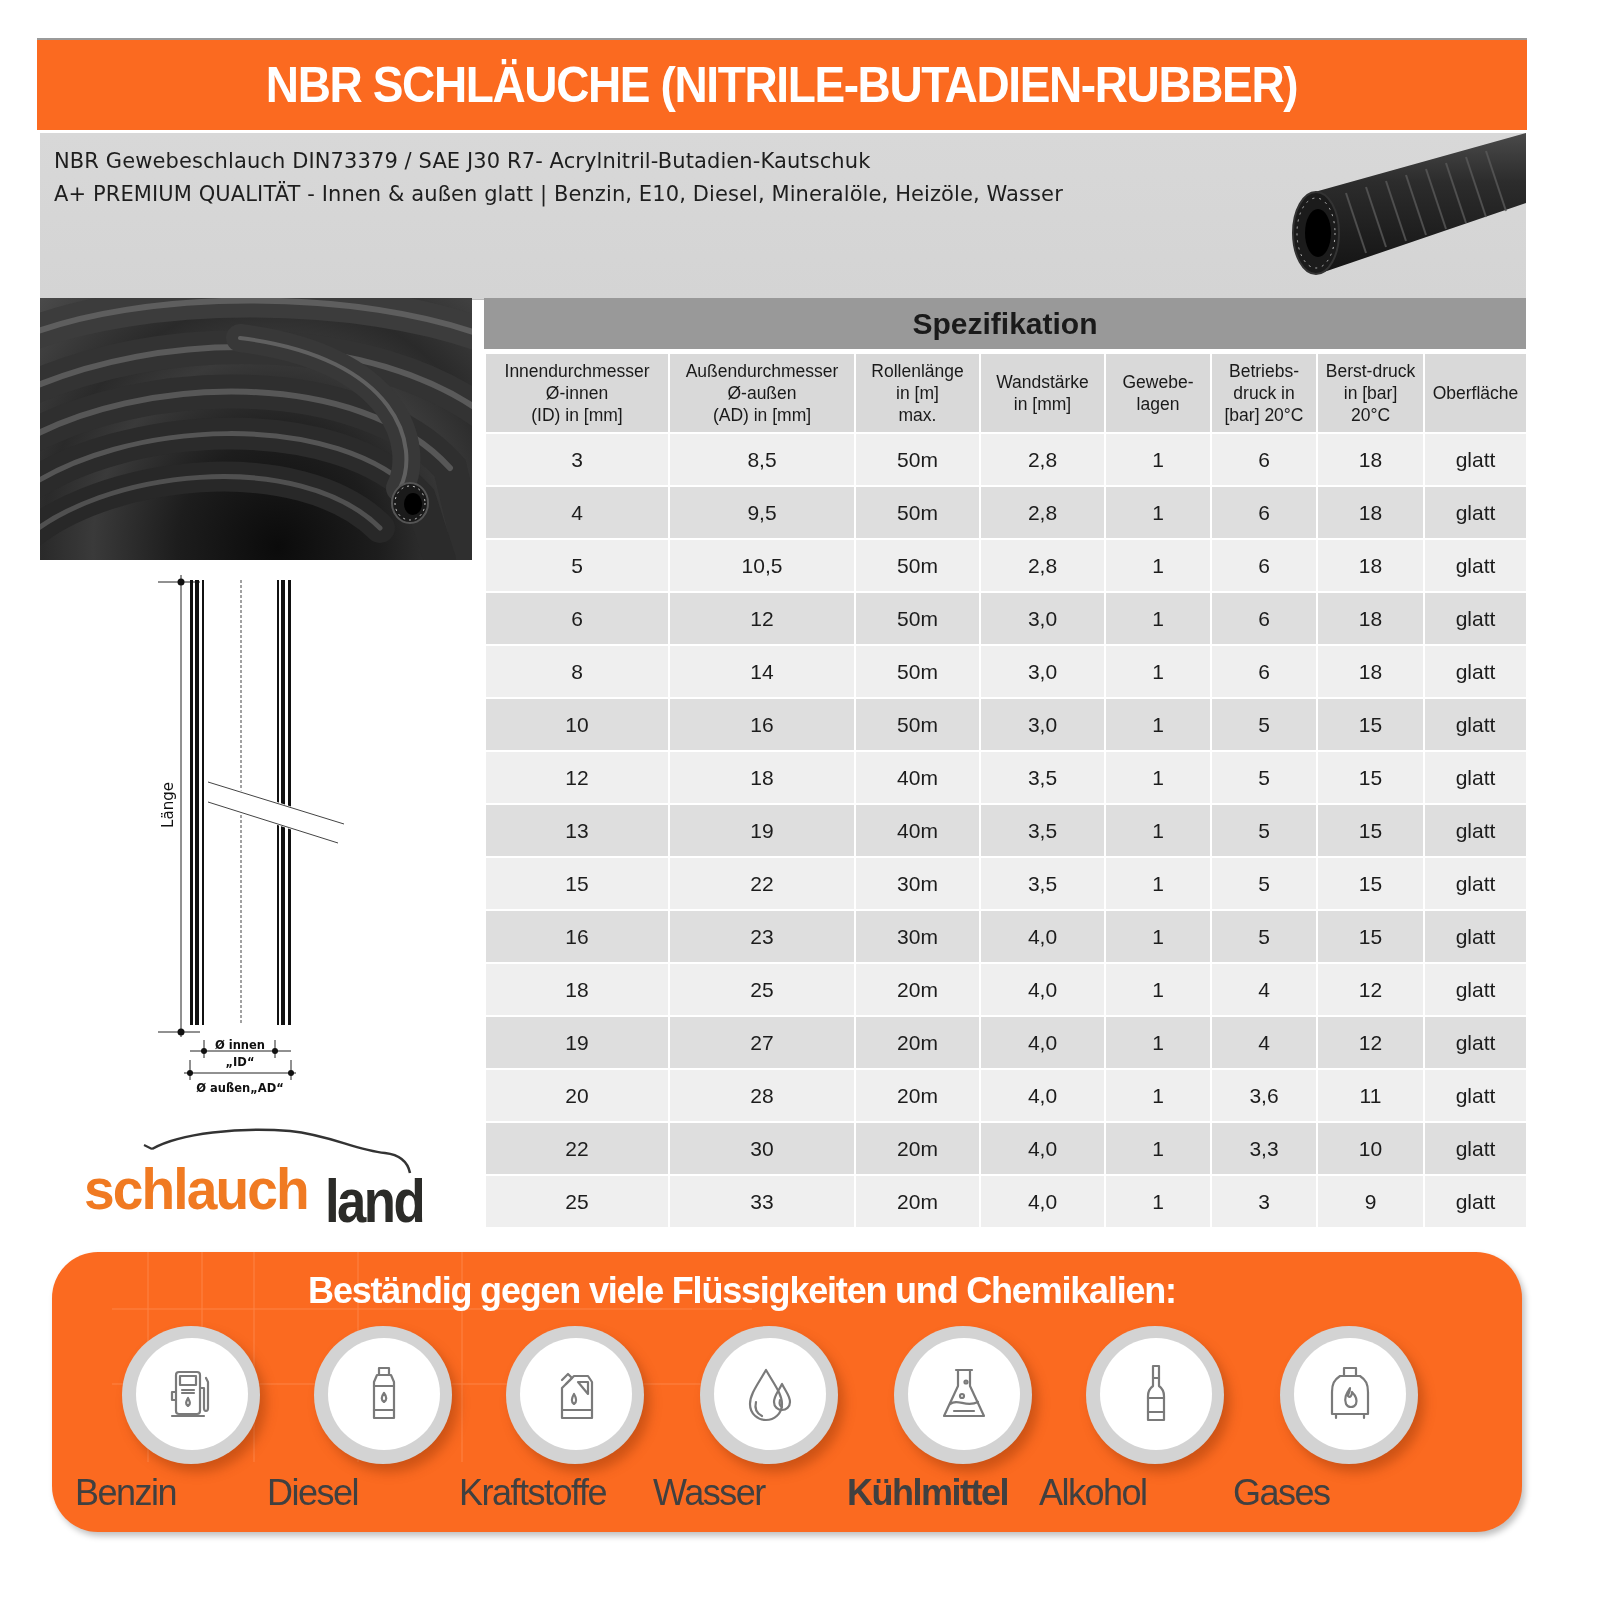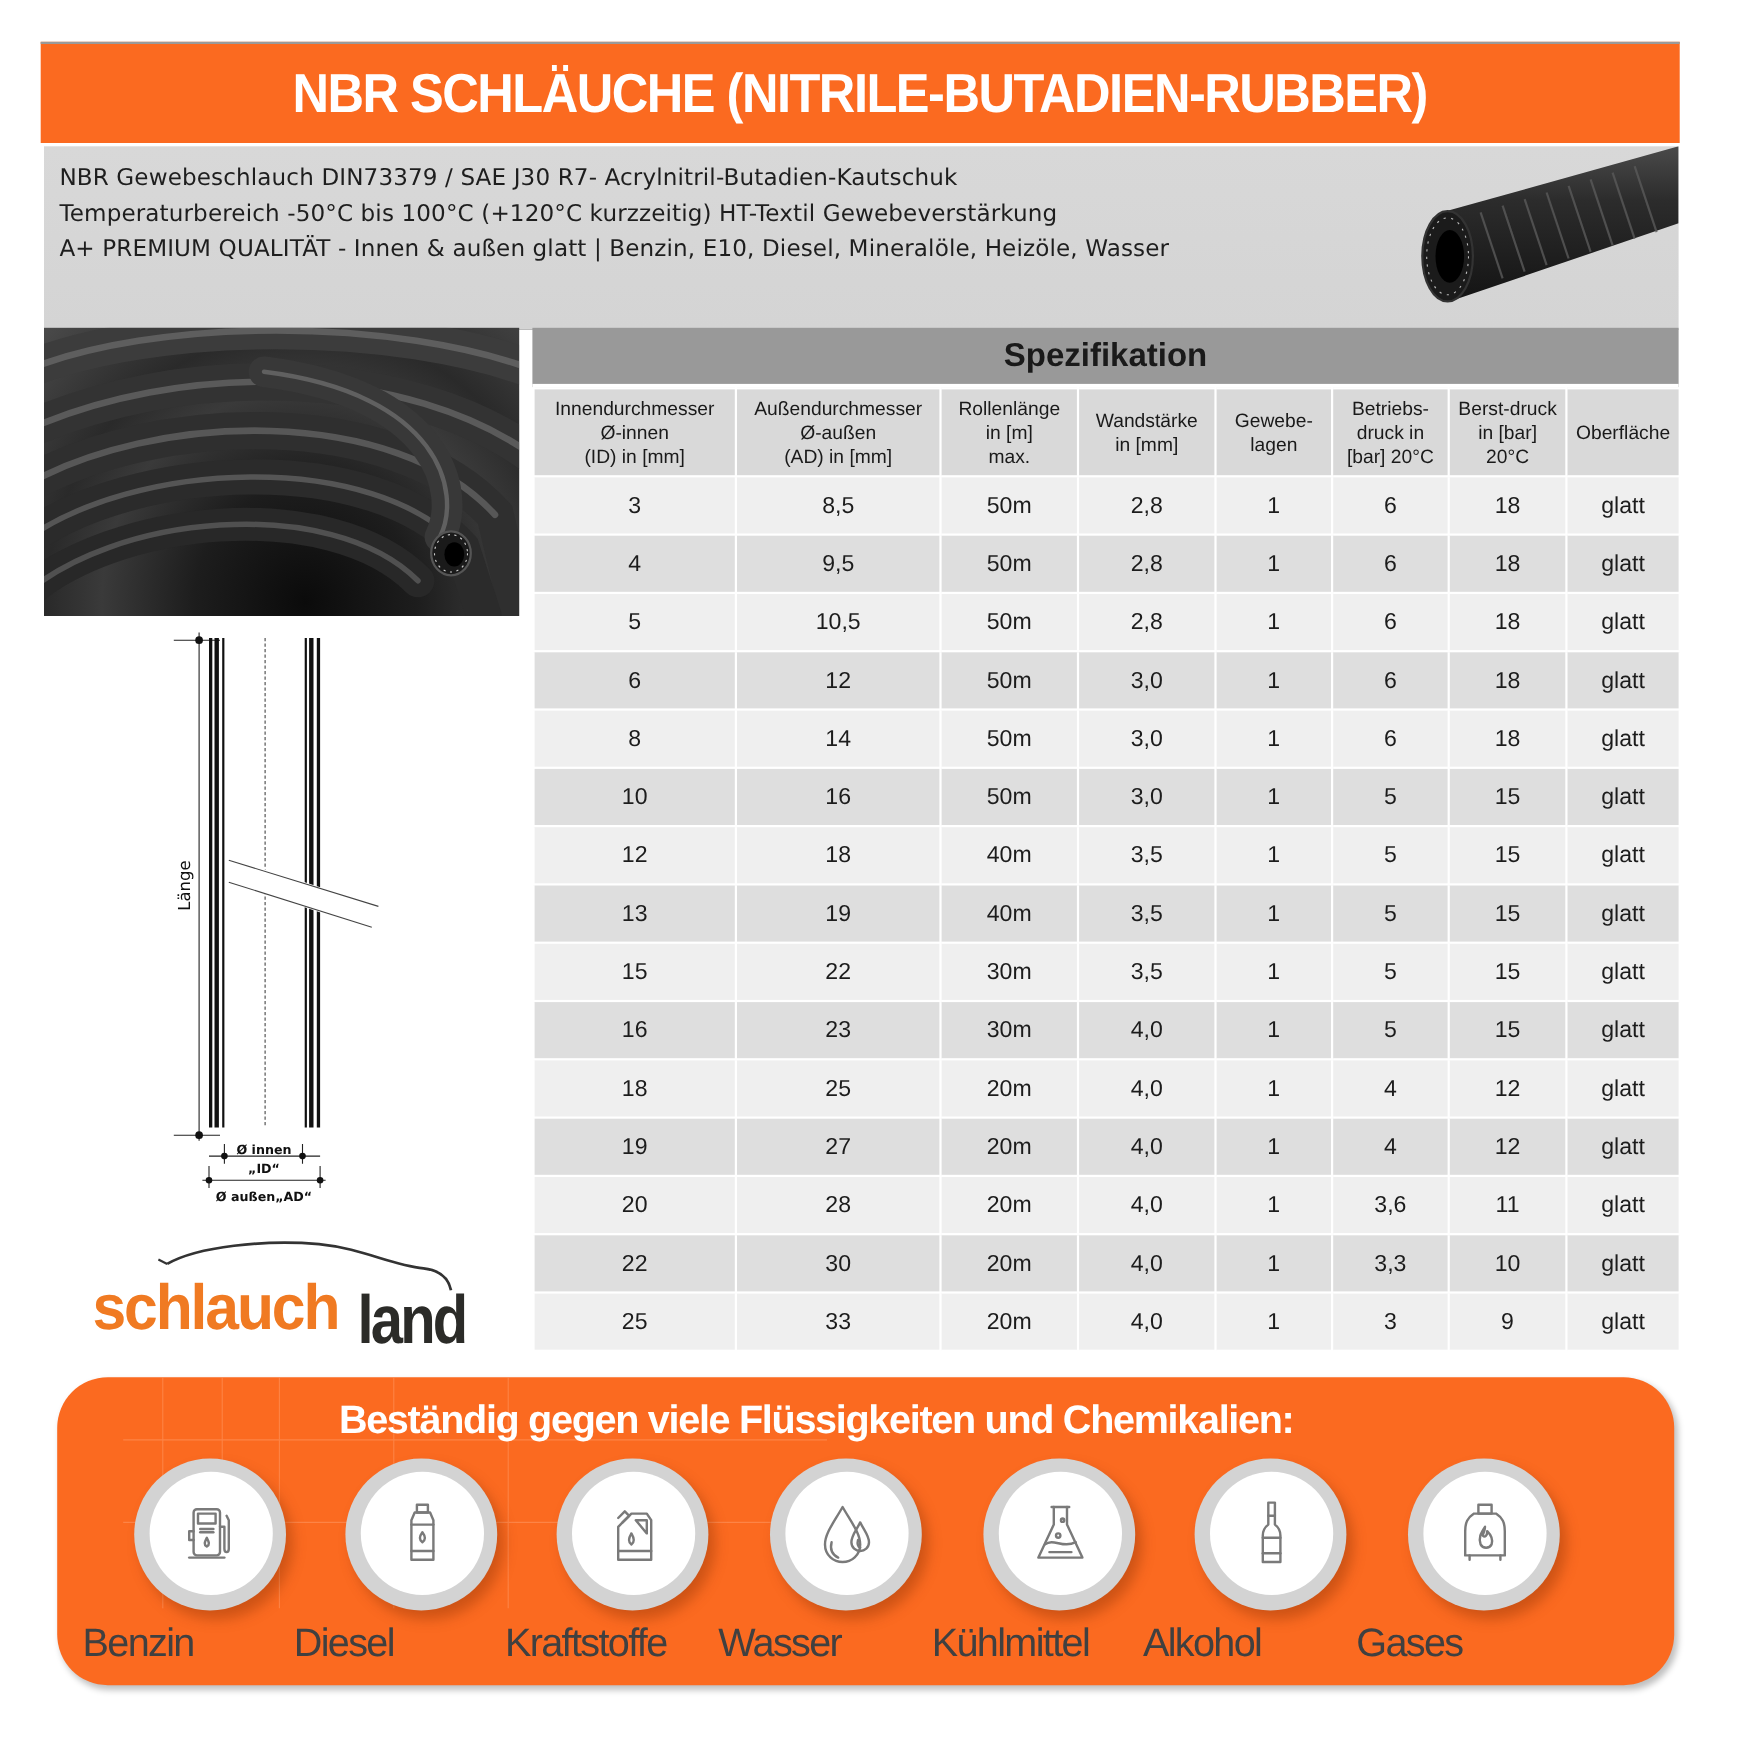--- a/index.html
+++ b/index.html
@@ -104,21 +104,20 @@
 </head>
 <body>
 
 <div class="title-bar">
   <h1>NBR SCHLÄUCHE (NITRILE-BUTADIEN-RUBBER)</h1>
 </div>
 
 <div class="info-box">
   <div class="info-lines">
     <div>NBR Gewebeschlauch DIN73379 / SAE J30 R7- Acrylnitril-Butadien-Kautschuk</div>
-    <div>Temperaturbereich -50°C bis 100°C (+120°C kurzzeitig) HT-Textil Gewebeverstärkung</div>
     <div>A+ PREMIUM QUALITÄT  - Innen &amp; außen glatt | Benzin, E10, Diesel, Mineralöle, Heizöle, Wasser</div>
   </div>
   <svg class="hose-hero" viewBox="0 0 250 150">
     <defs>
       <linearGradient id="hg" x1="0" y1="0" x2="0" y2="1">
         <stop offset="0" stop-color="#4a4a4a"></stop>
         <stop offset="0.35" stop-color="#2c2c2c"></stop>
         <stop offset="1" stop-color="#141414"></stop>
       </linearGradient>
     </defs>
@@ -456,21 +455,21 @@
             <svg class="icon" viewBox="0 0 64 64">
               <path d="M28 8 C20 22 12 32 12 42 C12 52 20 58 28 58 C36 58 44 52 44 42 C44 32 36 22 28 8Z"></path>
               <path d="M44 22 C40 30 36 34 36 40 C36 45 40 48 44 48 C48 48 52 45 52 40 C52 34 48 30 44 22Z" fill="#fff"></path>
               <path d="M18 40 C16 48 20 52 24 54"></path>
               <path d="M42 38 C41 42 42 44 44 45"></path>
             </svg>
           </div>
         </div>
         <div class="chem-label">Wasser</div>
       </div>
-      <div class="chem-item" style="left: 815px;">
+      <div class="chem-item" style="left: 815px; font-weight: bold;">
         <div class="chem-circle">
           <div class="inner">
             <svg class="icon" viewBox="0 0 64 64">
               <line x1="24" y1="8" x2="40" y2="8"></line>
               <path d="M26 8 L26 24 L12 54 L52 54 L38 24 L38 8"></path>
               <path d="M18 42 C26 36 34 46 46 40"></path>
               <line x1="22" y1="49" x2="42" y2="49"></line>
               <circle cx="30" cy="34" r="2"></circle>
               <circle cx="34" cy="20" r="1.5"></circle>
             </svg>

